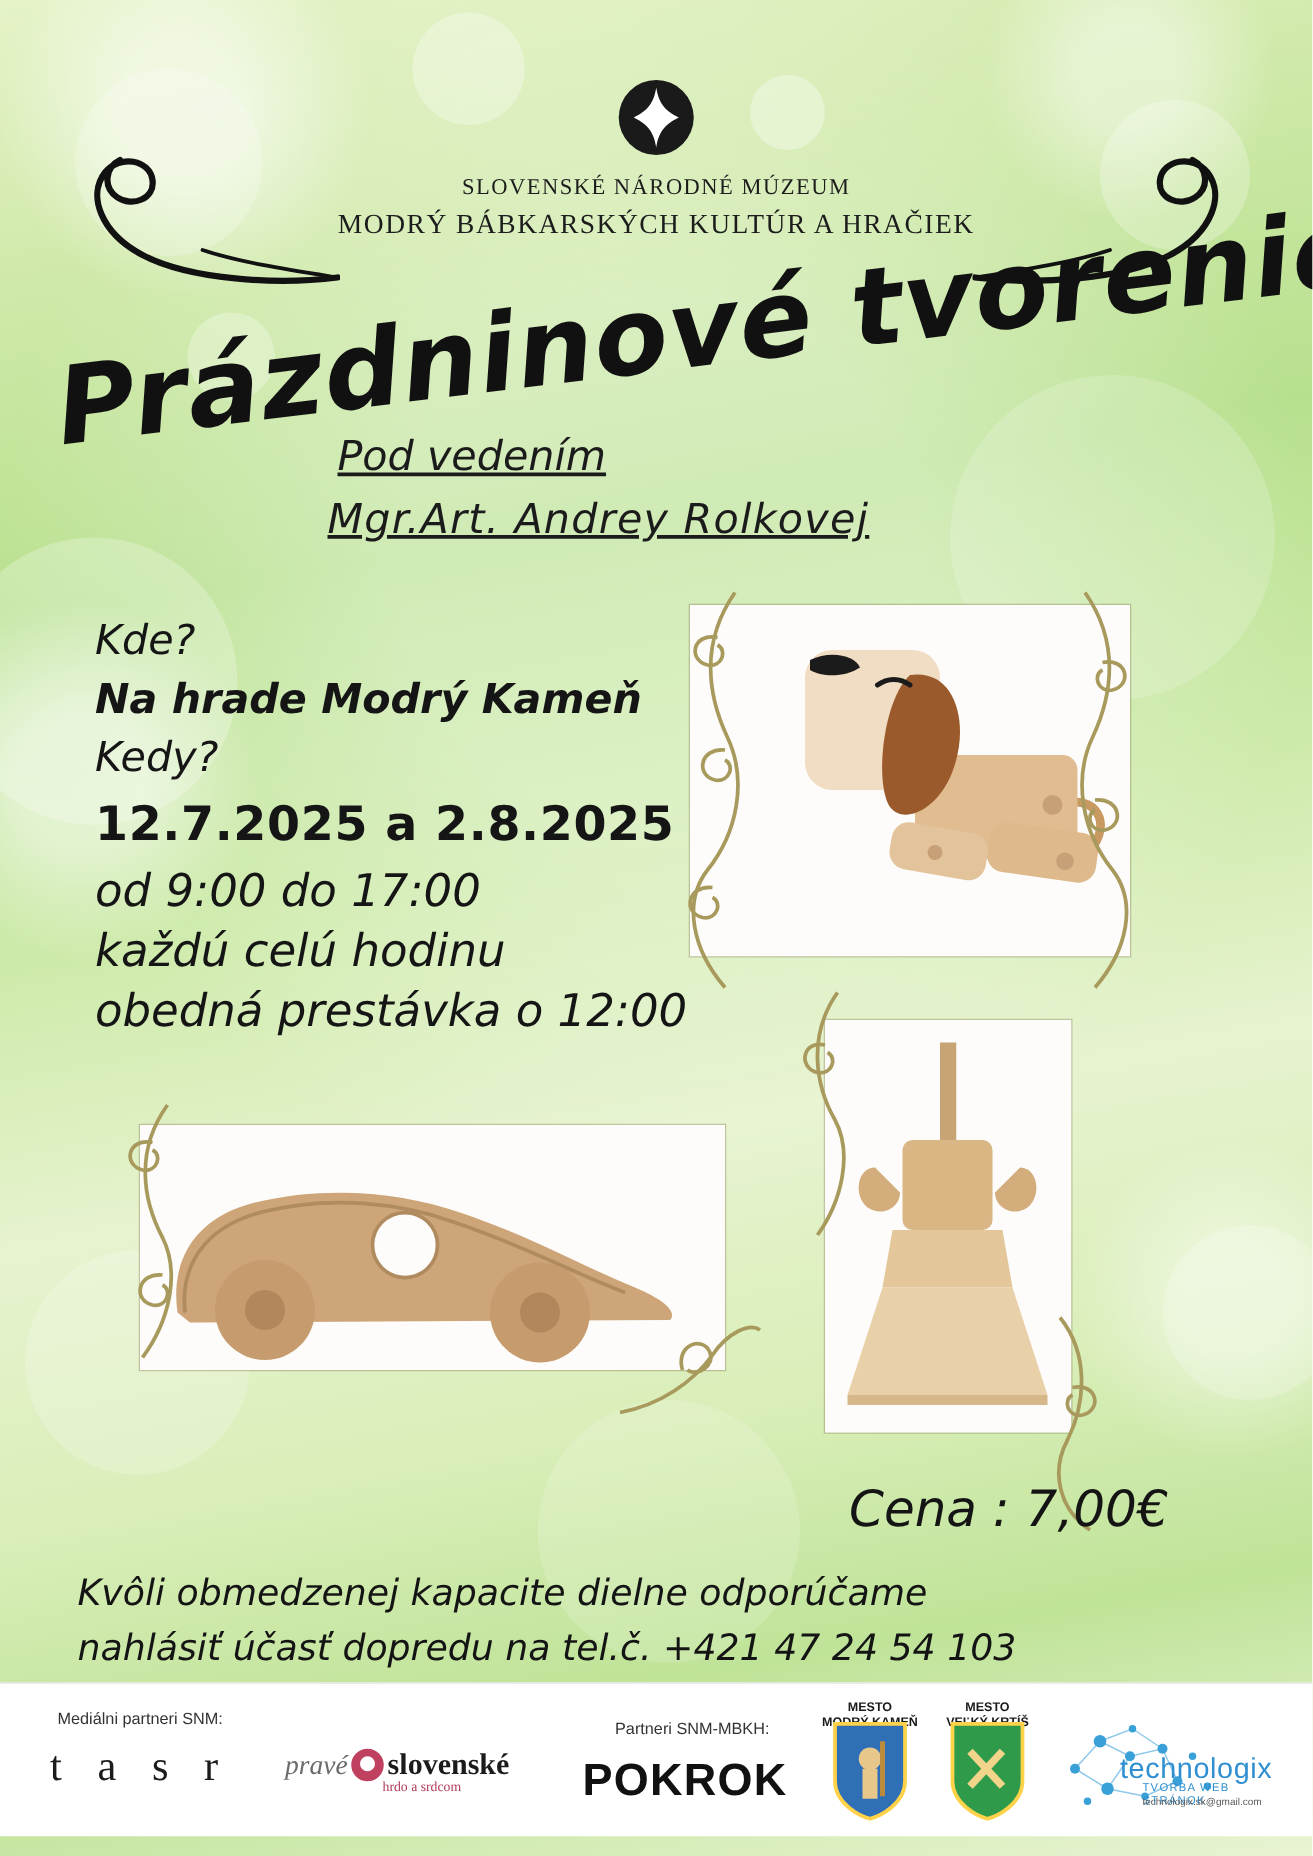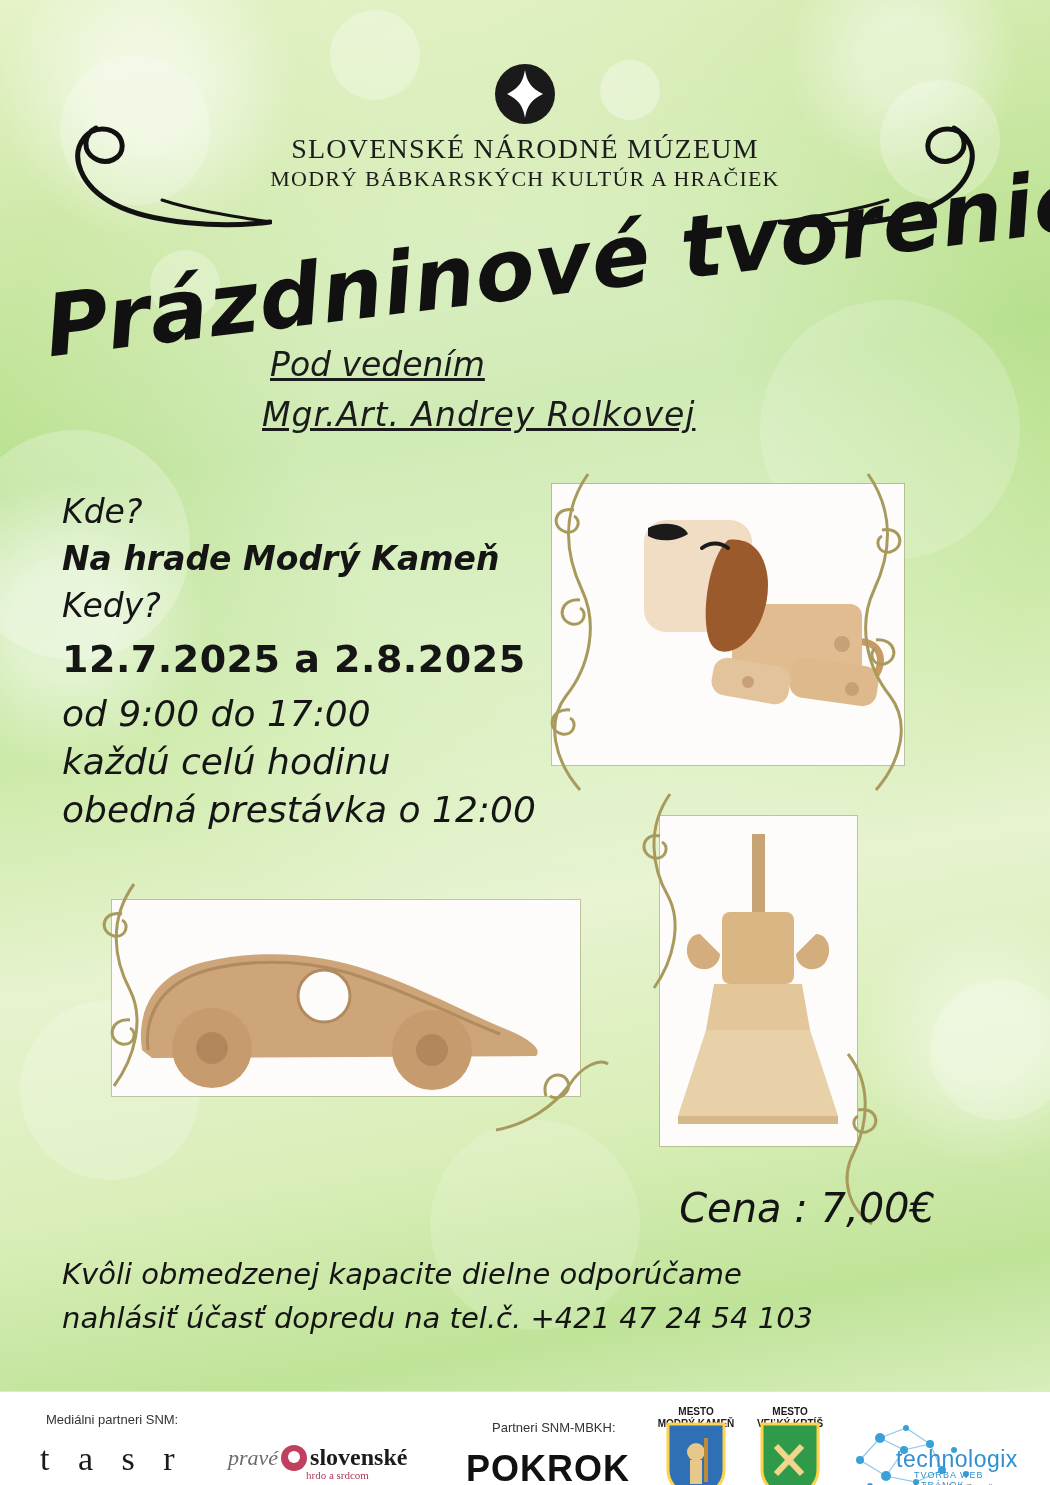--- a/index.html
+++ b/index.html
@@ -38,21 +38,21 @@
     position: absolute; left: 50%; top: 62px; transform: translateX(-50%);
     width: 64px; height: 64px;
   }
   .museum-lines {
     position: absolute; left: 0; right: 0; top: 134px;
     text-align: center;
     font-family: "Liberation Serif", serif;
     color: #1c1c1c;
     letter-spacing: 1.2px;
   }
-  .museum-lines .l1 { font-size: 28px; line-height: 30px; }
+  .museum-lines .l1 { font-size: 18px; line-height: 30px; }
   .museum-lines .l2 { font-size: 22px; line-height: 30px; }
 
   .flourish { position: absolute; top: 104px; width: 250px; height: 130px; }
   .flourish.left  { left: 22px; }
   .flourish.right { right: 22px; }
 
   
   .title {
     position: absolute; left: 46px; top: 218px; width: 960px; height: 160px;
     font-family: "DejaVu Sans", sans-serif;
@@ -68,21 +68,21 @@
     position: absolute; left: 270px; top: 340px; width: 700px;
     font-family: "DejaVu Sans", sans-serif;
     font-size: 33px; line-height: 50px;
     color: #1b1b1b;
     font-style: italic;
     text-decoration: underline;
   }
   .subtitle .l2 { margin-left: -8px; letter-spacing: 1px; }
 
   
-  .info { position: absolute; left: 62px; top: 490px; width: 520px; color: #151515; }
+  .info { position: absolute; left: 76px; top: 490px; width: 520px; color: #151515; }
   .info .q      { font-size: 33px; font-style: italic; line-height: 44px; }
   .info .place  { font-size: 33px; font-style: italic; font-weight: 700; line-height: 50px; }
   .info .dates  { font-size: 38px; font-weight: 700; line-height: 62px; letter-spacing: 0.5px; }
   .info .det    { font-size: 36px; font-style: italic; line-height: 48px; }
 
   .price {
     position: absolute; right: 115px; top: 1185px;
     font-size: 40px; font-style: italic; color: #141414;
     white-space: nowrap;
   }
@@ -95,21 +95,21 @@
   .photo { position: absolute; background: #fff; box-shadow: 0 0 0 1px rgba(120,110,70,0.35); }
   .photo .inner { position: absolute; inset: 0; overflow: hidden; }
   .photo-dog { left: 552px; top: 484px; width: 352px; height: 281px; }
   .photo-car { left: 112px; top: 900px; width: 468px; height: 196px; }
   .photo-fig { left: 660px; top: 816px; width: 197px; height: 330px; }
 
   .vine { position: absolute; pointer-events: none; }
 
   
   .footer {
-    position: absolute; left: 0; right: 0; bottom: 0; height: 94px;
+    position: absolute; left: 0; right: 0; bottom: 16px; height: 123px;
     background: #ffffff;
     border-top: 1px solid #e3e3e3;
   }
   .footer-label {
     position: absolute; font-size: 13px; color: #333; font-family: "Liberation Sans", sans-serif;
   }
   .lbl-media   { left: 46px; top: 20px; }
   .lbl-partner { left: 492px; top: 28px; }
 
   .tasr {

